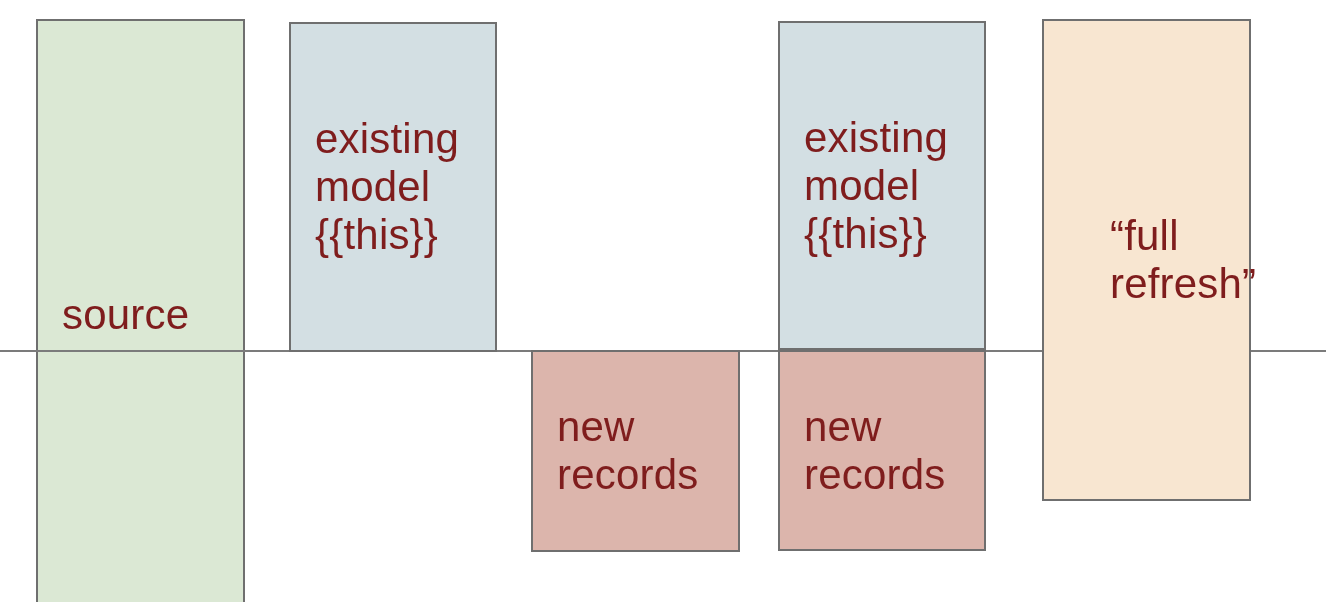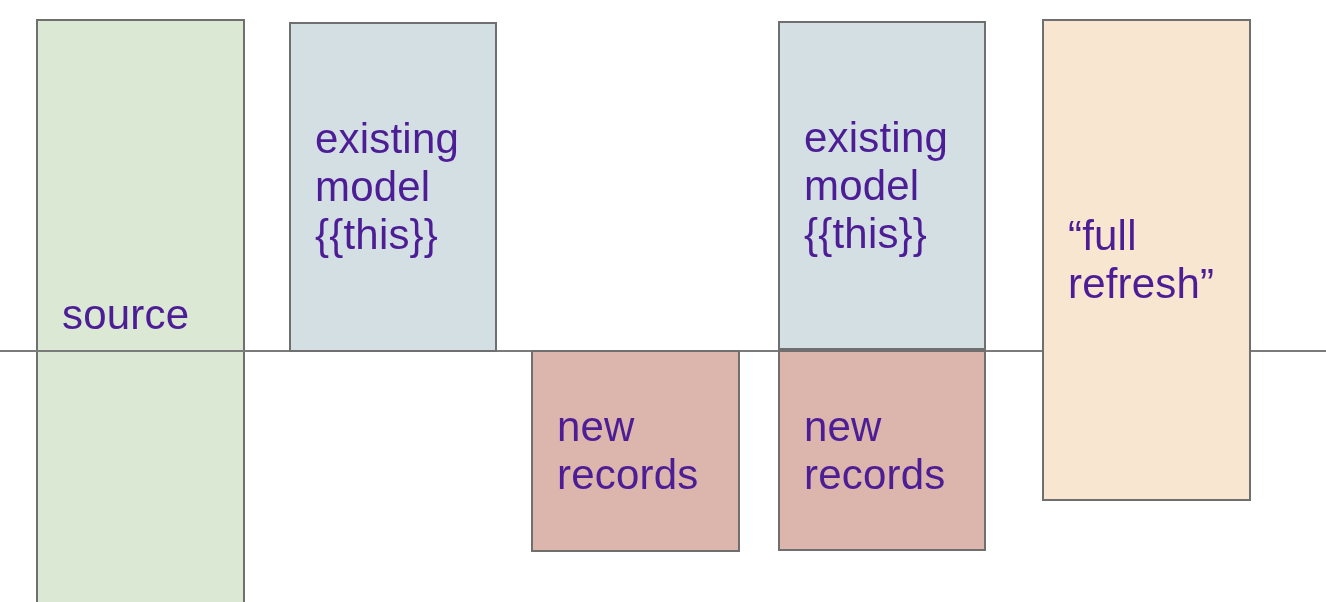--- a/index.html
+++ b/index.html
@@ -31,30 +31,30 @@
     display: flex;
     align-items: center;
     z-index: 3;
   }
   .label {
     display: block;
     padding-left: 24px;
     padding-right: 8px;
     font-size: 42px;
     line-height: 48px;
-    color: #4c1d95;
+    color: #7f1d1d;
     letter-spacing: 0.2px;
   }
   
   .box-source          { left: 36px;   top: 19px;  width: 209px; height: 592px; z-index: 1; }
   .box-existing-1      { left: 289px;  top: 22px;  width: 208px; height: 330px; }
   .box-new-records-1   { left: 531px;  top: 350px; width: 209px; height: 202px; }
   .box-existing-2      { left: 778px;  top: 21px;  width: 208px; height: 329px; }
   .box-new-records-2   { left: 778px;  top: 350px; width: 208px; height: 201px; }
-  .box-full-refresh    { left: 1042px; top: 19px;  width: 209px; height: 482px; }
+  .box-full-refresh    { left: 1042px; top: 19px;  width: 209px; height: 482px; padding-left: 42px; }
 </style>
 </head>
 <body>
 
 <div class="canvas">
 
   <div class="timeline"></div>
 
   <div class="box box-source" style="background-color: rgb(219, 232, 212);">
     <span class="label">source</span>

